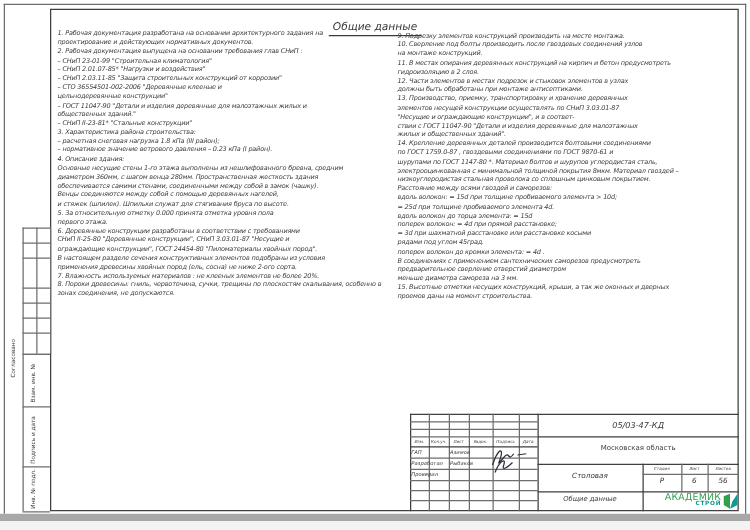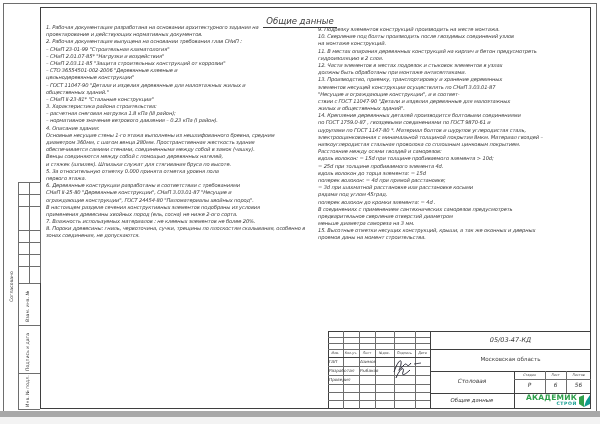--- a/index.html
+++ b/index.html
@@ -18,21 +18,21 @@
   .tcol{position:absolute;font-style:italic;color:#3a3a3a;font-size:5.2px;line-height:7.2px;letter-spacing:-0.15px;white-space:nowrap;}
   .tline{height:7.2px;}
   .vlabel{position:absolute;transform:rotate(-90deg);transform-origin:0 0;white-space:nowrap;font-size:4.6px;color:#3a3a3a;}
   .cell-text{position:absolute;color:#3a3a3a;}
   .c{text-align:center;}
   .it{font-style:italic;}
   .stamp-tiny{font-size:3.3px;}
   .stamp-small{font-size:4.2px;font-style:italic;}
   .logo-wrap{position:absolute;left:517px;top:393px;width:74px;height:15px;display:flex;align-items:center;justify-content:flex-end;gap:1px;}
   .logo-text{display:flex;flex-direction:column;align-items:flex-end;line-height:1;}
-  .logo-l1{font-size:7.5px;font-weight:bold;letter-spacing:0.2px;}
+  .logo-l1{font-size:7.5px;font-weight:normal;letter-spacing:0.2px;}
   .logo-l2{font-size:4.6px;font-weight:bold;letter-spacing:0.6px;}
   .shadow-band{position:absolute;left:0;top:411px;width:600px;height:6px;background:#a8a8a8;}
   .below-band{position:absolute;left:0;top:417px;width:600px;height:7px;background:#f3f3f3;}
 </style>
 </head>
 <body>
 
 <div class="abs" style="left:0;top:0;width:600px;height:424px;padding-left:27px;">
 
   <div class="hline" style="left:3px;top:3px;width:594px;"></div>

